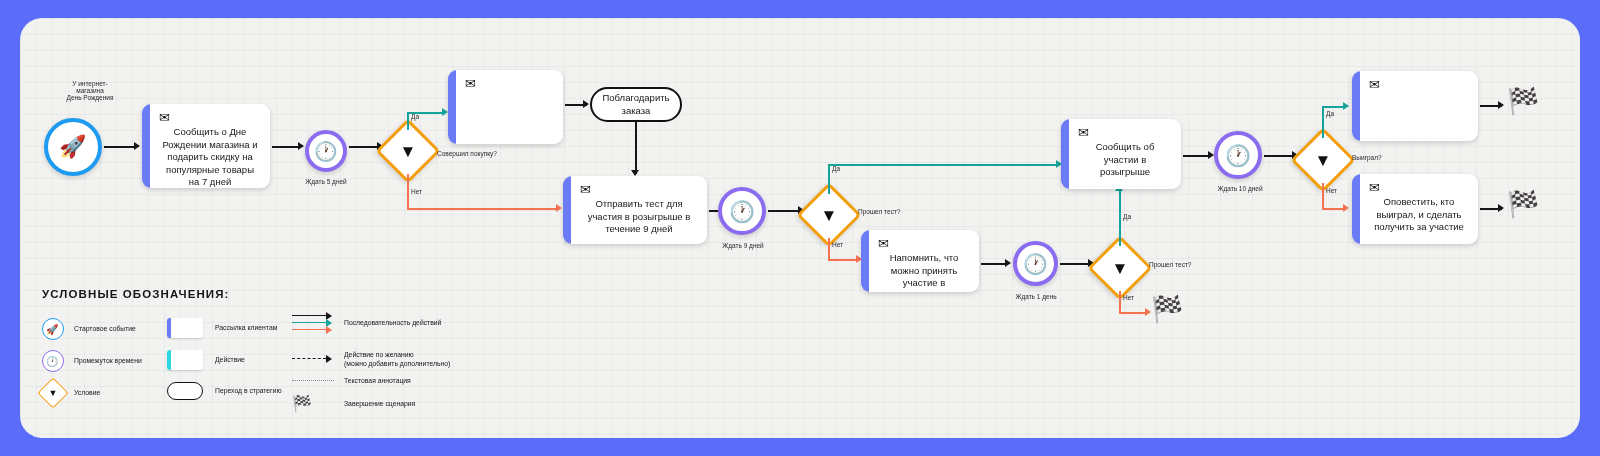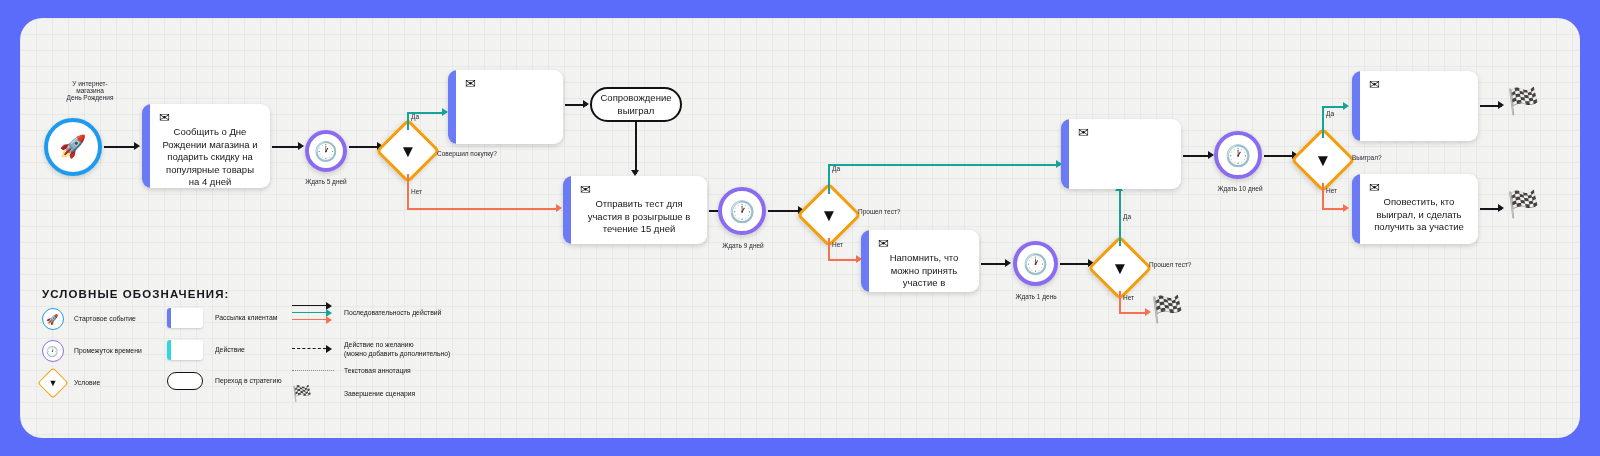--- a/index.html
+++ b/index.html
@@ -125,21 +125,21 @@
     white-space: nowrap;
   }
 
   
   #legend { position: absolute; left: 22px; top: 270px; width: 470px; }
   #legend .ltitle {
     font-size: 11.5px;
     font-weight: bold;
     letter-spacing: 1.1px;
     color: #16161a;
-    margin-bottom: 8px;
+    margin-bottom: 18px;
   }
   .lgrid { position: relative; height: 95px; }
   .lrow { position: absolute; display: flex; align-items: center; }
   .lrow .ltext { font-size: 6.8px; color: #16161a; white-space: nowrap; line-height: 1.35; }
 
   .mini-circle {
     width: 22px; height: 22px; border-radius: 50%;
     background: #fff;
     display: flex; align-items: center; justify-content: center;
     font-size: 10px; color: #111;
@@ -203,21 +203,21 @@
     <span class="glyph">🚀</span>
   </div>
 
   <div class="ln h black" style="left:84px; top:128px; width:32px;"></div>
   <div class="arrow r" style="left:114px; top:124px;"></div>
 
   <div class="node card" style="left:122px; top:86px; width:128px; height:84px;">
     <div class="bar"></div>
     <div class="body">
       <span class="env">✉</span>
-      <div class="txt">Сообщить о Дне Рождении магазина и подарить скидку на популярные товары на 4 дней</div>
+      <div class="txt">Сообщить о Дне Рождении магазина и подарить скидку на популярные товары на 7 дней</div>
     </div>
   </div>
 
   <div class="ln h black" style="left:252px; top:128px; width:28px;"></div>
   <div class="arrow r" style="left:278px; top:124px;"></div>
 
   <div class="node circle timer" style="left:285px; top:112px; width:42px; height:42px;">
     <span class="glyph" style="font-size:19px">🕐</span>
   </div>
   <div class="sublabel" style="left:275px; top:160px; width:62px;">Ждать 5 дней</div>
@@ -244,30 +244,30 @@
   <div class="node card" style="left:428px; top:52px; width:115px; height:74px;">
     <div class="bar"></div>
     <div class="body">
       <span class="env">✉</span>
     </div>
   </div>
 
   <div class="ln h black" style="left:545px; top:86px; width:22px;"></div>
   <div class="arrow r" style="left:563px; top:82px;"></div>
 
-  <div class="node pill" style="left:570px; top:69px; width:92px; height:35px;">Сопровождение выиграл</div>
+  <div class="node pill" style="left:570px; top:69px; width:92px; height:35px;">Поблагодарить заказа</div>
 
   <div class="ln v black" style="left:615px; top:104px; height:52px;"></div>
   <div class="arrow d" style="left:611px; top:152px;"></div>
 
   <div class="node card" style="left:543px; top:158px; width:144px; height:68px;">
     <div class="bar"></div>
     <div class="body">
       <span class="env">✉</span>
-      <div class="txt">Отправить тест для участия в розыгрыше в течение 15 дней</div>
+      <div class="txt">Отправить тест для участия в розыгрыше в течение 9 дней</div>
     </div>
   </div>
 
   <div class="ln h black" style="left:689px; top:192px; width:22px;"></div>
   <div class="arrow r" style="left:708px; top:188px;"></div>
 
   <div class="node circle timer" style="left:698px; top:169px; width:48px; height:48px;">
     <span class="glyph" style="font-size:21px">🕐</span>
   </div>
   <div class="sublabel" style="left:692px; top:224px; width:62px;">Ждать 9 дней</div>
@@ -323,20 +323,21 @@
   <div class="ln v red" style="left:1099px; top:273px; height:22px;"></div>
   <div class="ln h red" style="left:1099px; top:294px; width:29px;"></div>
   <div class="arrow r red" style="left:1125px; top:290px;"></div>
   <div class="elabel" style="left:1103px; top:276px;">Нет</div>
   <div class="flag" style="left:1131px; top:278px;">🏁</div>
 
   <div class="node card" style="left:1041px; top:101px; width:120px; height:70px;">
     <div class="bar"></div>
     <div class="body">
       <span class="env">✉</span>
+      <div class="txt">Сообщить об участии в розыгрыше</div>
     </div>
   </div>
 
   <div class="ln h black" style="left:1163px; top:137px; width:28px;"></div>
   <div class="arrow r" style="left:1188px; top:133px;"></div>
 
   <div class="node circle timer" style="left:1194px; top:113px; width:48px; height:48px;">
     <span class="glyph" style="font-size:21px">🕐</span>
   </div>
   <div class="sublabel" style="left:1188px; top:167px; width:64px;">Ждать 10 дней</div>

